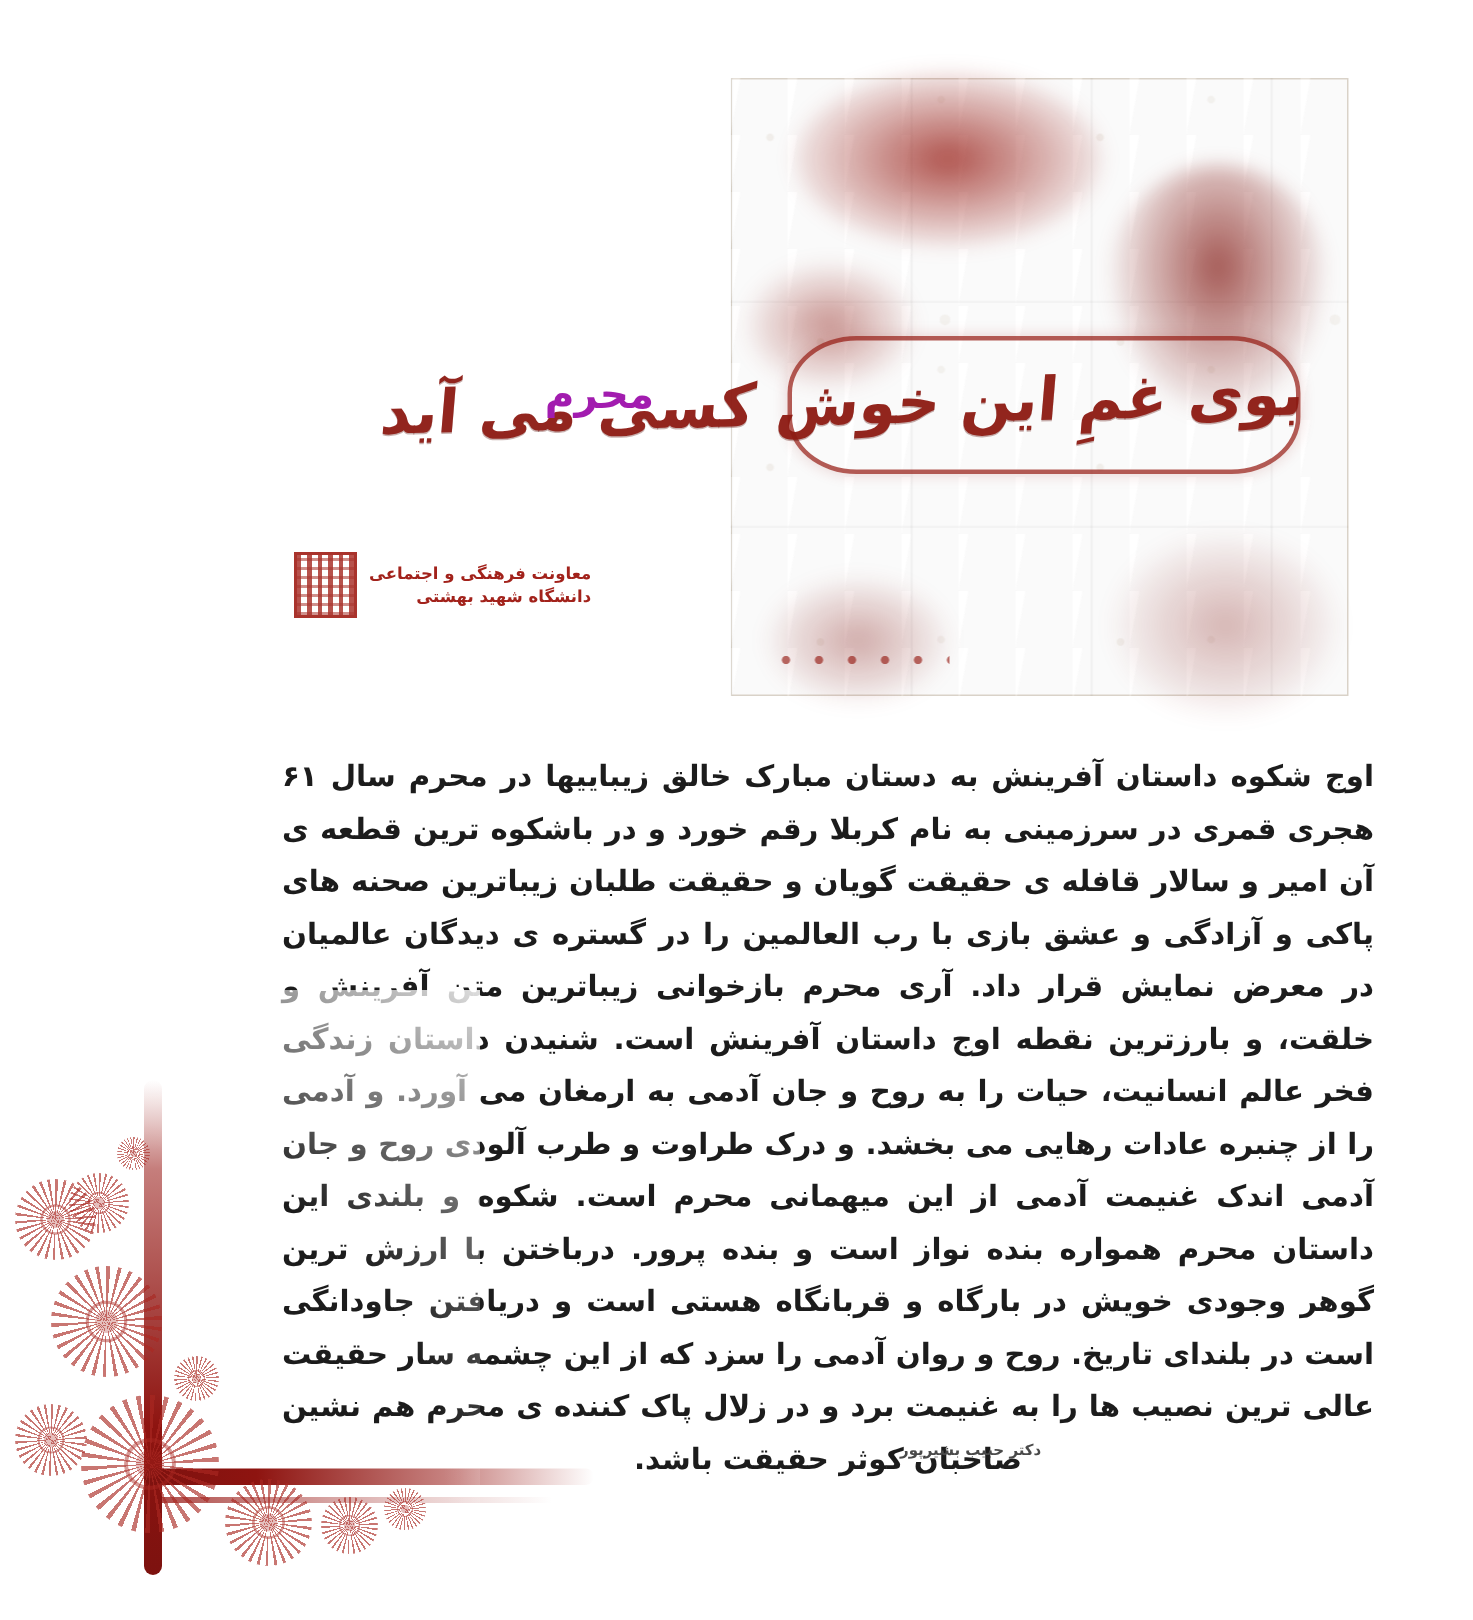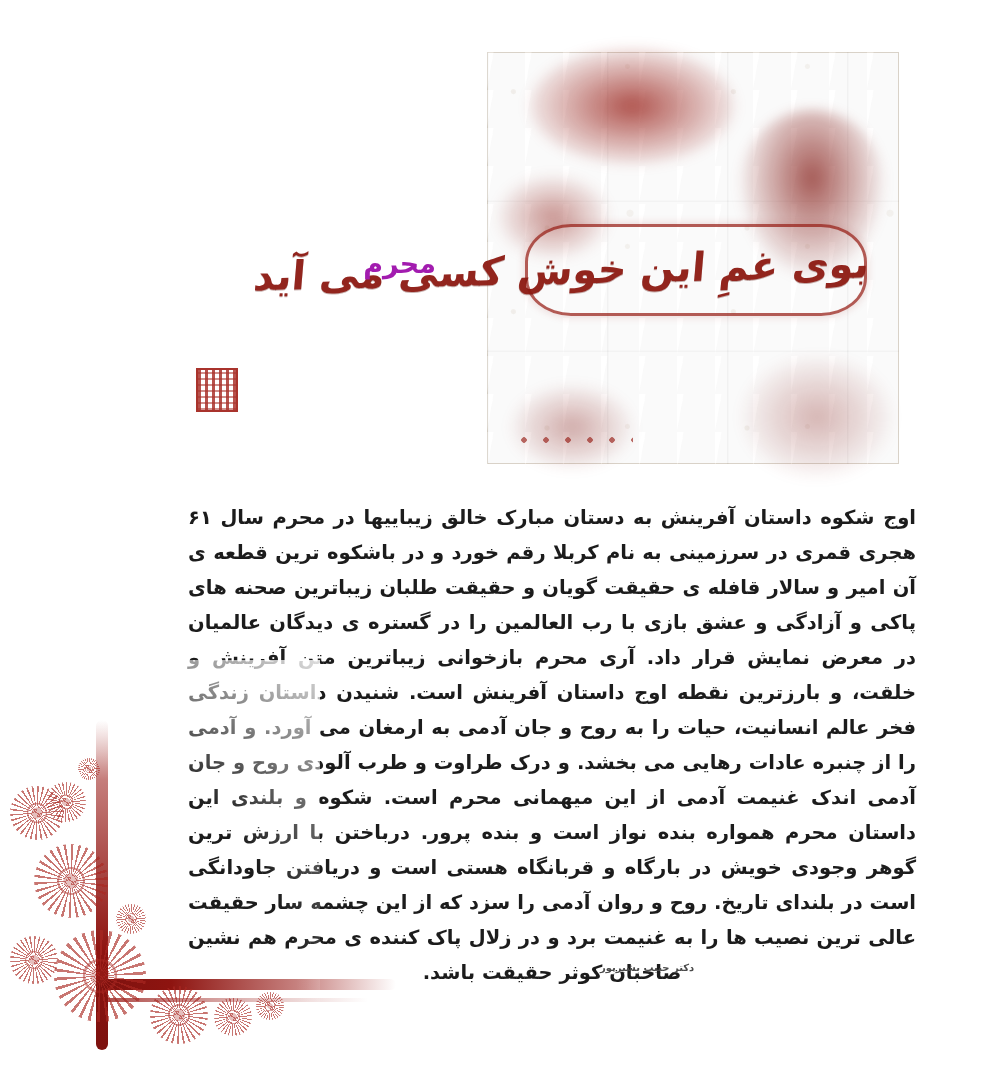--- a/index.html
+++ b/index.html
@@ -261,20 +261,24 @@
   <div class="calli-frame"></div>
   <div class="calli-text">بوی غمِ این خوش کسی می آید</div>
   <div class="calli-dots"></div>
 </div>
 
 <div class="heading">
   <div class="line-1">محرم</div>
 </div>
 
 <div class="logo-block">
+  <div class="logo-text">
+    <div>معاونت فرهنگی و اجتماعی</div>
+    <div>دانشگاه شهید بهشتی</div>
+  </div>
   <div class="logo-mark"></div>
 </div>
 
 <div class="body-text">اوج شکوه داستان آفرینش به دستان مبارک خالق زیباییها در محرم سال ۶۱ هجری قمری در سرزمینی به نام کربلا رقم خورد و در باشکوه ترین قطعه ی آن امیر و سالار قافله ی حقیقت گویان و حقیقت طلبان زیباترین صحنه های پاکی و آزادگی و عشق بازی با رب العالمین را در گستره ی دیدگان عالمیان در معرض نمایش قرار داد. آری محرم بازخوانی زیباترین متن آفرینش و خلقت، و بارزترین نقطه اوج داستان آفرینش است. شنیدن داستان زندگی فخر عالم انسانیت، حیات را به روح و جان آدمی به ارمغان می آورد. و آدمی را از چنبره عادات رهایی می بخشد. و درک طراوت و طرب آلودی روح و جان آدمی اندک غنیمت آدمی از این میهمانی محرم است. شکوه و بلندی این داستان محرم همواره بنده نواز است و بنده پرور. درباختن با ارزش ترین گوهر وجودی خویش در بارگاه و قربانگاه هستی است و دریافتن جاودانگی است در بلندای تاریخ. روح و روان آدمی را سزد که از این چشمه سار حقیقت عالی ترین نصیب ها را به غنیمت برد و در زلال پاک کننده ی محرم هم نشین صاحبان کوثر حقیقت باشد.</div>
 
 <div class="signature">دکتر حبیب بشیرپور</div>
 
 <div class="ornament">
   <div class="orn-vline"></div>
   <div class="orn-hline"></div>

